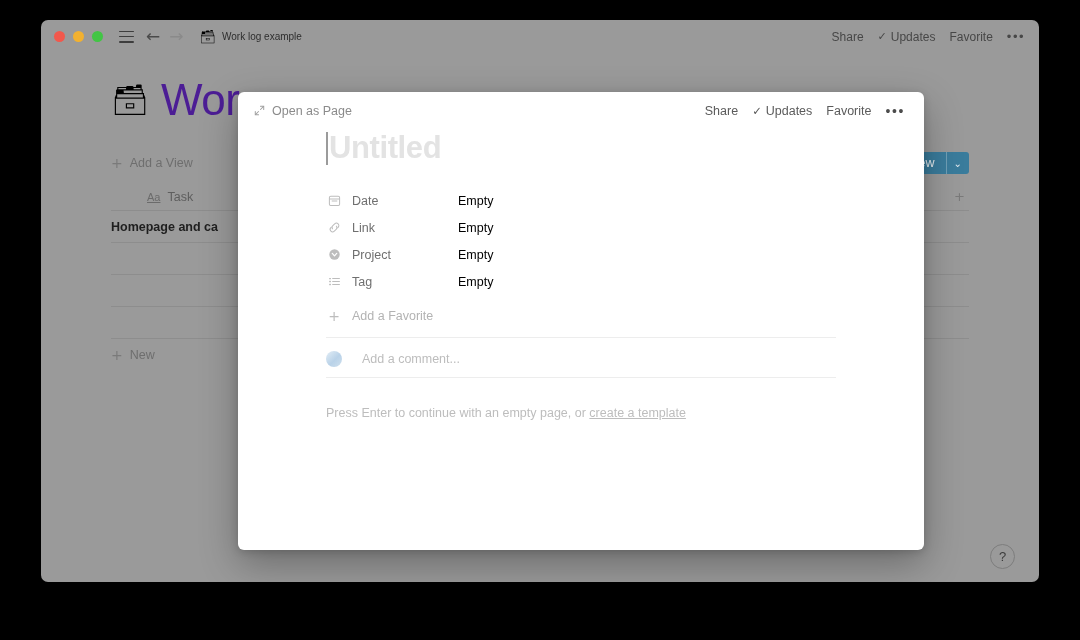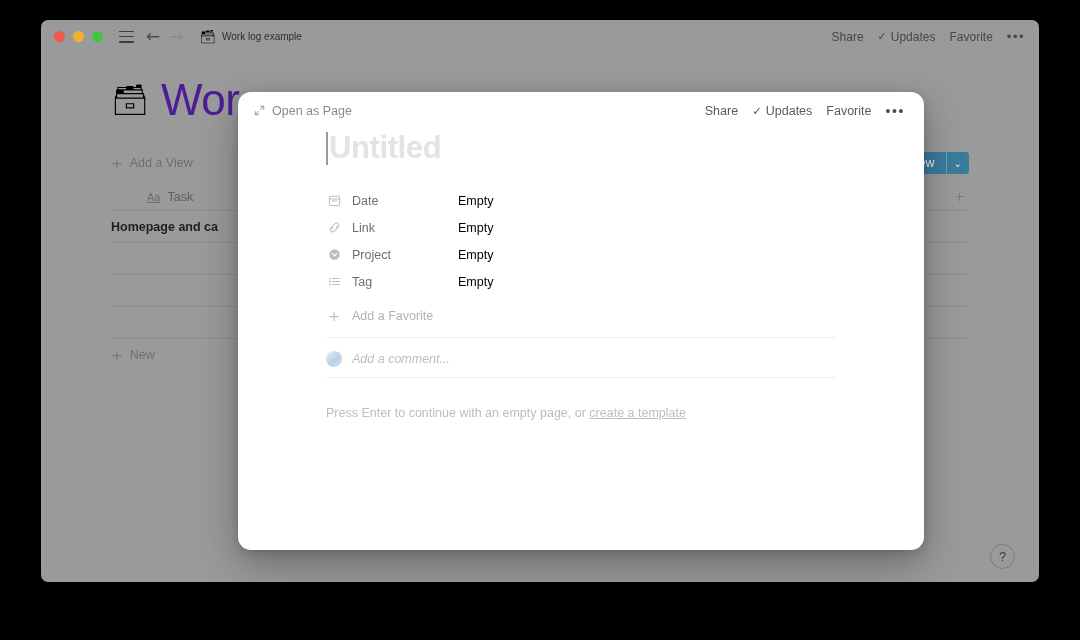--- a/index.html
+++ b/index.html
@@ -103,21 +103,21 @@
     display: flex; align-items: center; justify-content: center;
     font-size: 13px; color: #3b3b3b; background: transparent;
   }
 
   
   .modal {
     position: absolute;
     left: 197px; top: 72px;
     width: 686px; height: 458px;
     background: #fff;
-    border-radius: 13px;
+    border-radius: 6px;
     box-shadow: 0 14px 38px rgba(0,0,0,.30), 0 2px 8px rgba(0,0,0,.16);
     overflow: hidden;
   }
   .modal-bar { height: 37px; display: flex; align-items: center;
                padding: 0 19px 0 16px; }
   .open-as-page { display: flex; align-items: center; gap: 7px;
                   font-size: 12.5px; color: #8b8b8b; }
   .expand-icon { width: 11px; height: 11px; display: block; }
   .modal-bar-right { margin-left: auto; display: flex; align-items: center; gap: 14px; }
   .m-act { font-size: 12.5px; color: #5b5b5b; white-space: nowrap; }
@@ -142,22 +142,22 @@
 
   .add-prop { display: flex; align-items: center; gap: 10px;
               height: 26px; margin-top: 8px; }
   .add-prop .pi { width: 16px; display: flex; align-items: center;
                   justify-content: center; font-size: 14px; color: #bdbdbd;
                   font-family: "DejaVu Sans", sans-serif; }
   .add-prop .lb { font-size: 12.5px; color: #b3b3b3; }
 
   .divider { width: 510px; height: 1px; background: #ededed; margin-top: 8px; }
 
-  .comment-row { display: flex; align-items: center; gap: 10px;
-                 height: 36px; margin-top: 3px; font-style: italic; }
+  .comment-row { display: flex; align-items: center; gap: 20px;
+                 height: 36px; margin-top: 3px; }
   .avatar { width: 16px; height: 16px; border-radius: 50%;
             background: linear-gradient(135deg, #e4eef6 0%, #b9d2e8 55%, #cfe0ee 100%); }
   .comment-ph { font-size: 12.5px; color: #bdbdbd; }
 
   .divider2 { width: 510px; height: 1px; background: #ededed; }
 
   .hint { margin-top: 28px; font-size: 12.5px; color: #bdbdbd; }
   .hint a { color: #bdbdbd; text-decoration: underline; }
 </style>
 </head>

